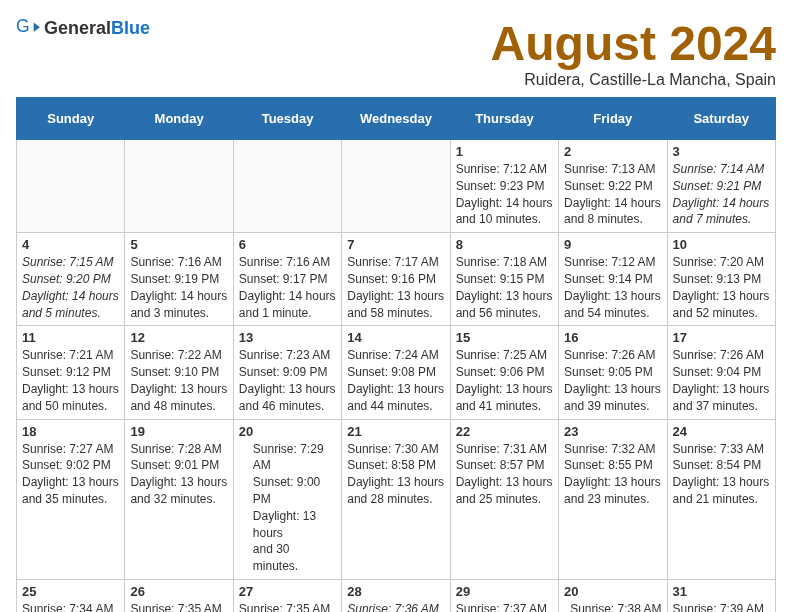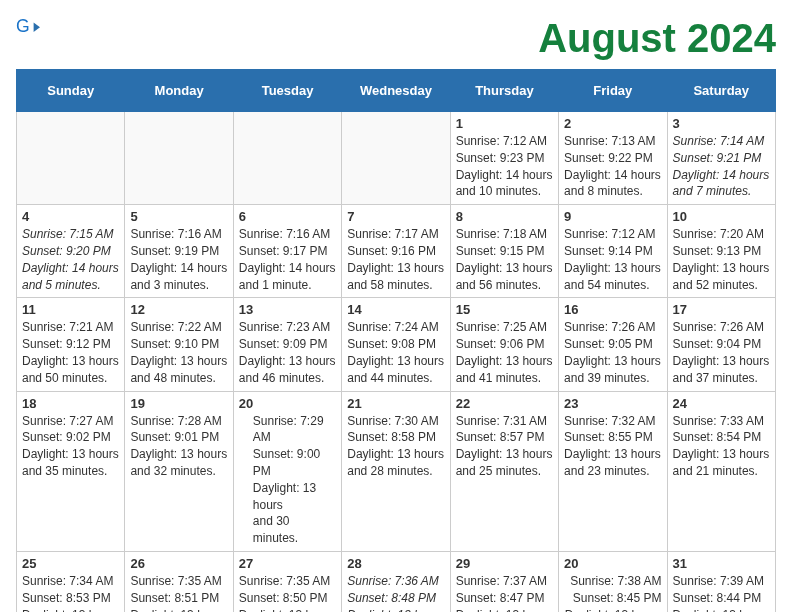--- a/index.html
+++ b/index.html
@@ -32,23 +32,23 @@
       color: #1a73c8;
     }
     .logo-icon {
       width: 24px;
       height: 24px;
     }
     .title-section {
       text-align: right;
     }
     .calendar-title {
-      font-size: 40px;
+      font-size: 48px;
       font-weight: bold;
-      color: #15803d;
+      color: #a16207;
     }
     .calendar-subtitle {
       font-size: 16px;
       color: #333;
     }
     table {
       width: 100%;
       border-collapse: collapse;
       table-layout: fixed;
     }
@@ -87,23 +87,27 @@
 </head>
 <body>
 
 <div class="header-section">
   <div class="logo">
     <svg class="logo-icon" viewBox="0 0 30 30" xmlns="http://www.w3.org/2000/svg">
       <text y="20" font-size="22" fill="#1a73c8">G</text>
 
       <polygon points="22,8 30,14 22,20" fill="#2a6fad"></polygon>
     </svg>
+    <div>
+      <span class="logo-text-general">General</span><span class="logo-text-blue">Blue</span>
+    </div>
   </div>
   <div class="title-section">
     <div class="calendar-title">August 2024</div>
+    <div class="calendar-subtitle">Ruidera, Castille-La Mancha, Spain</div>
   </div>
 </div>
 
 <table>
   <thead>
     <tr id="header-row">
         <th>Sunday</th>
         <th>Monday</th>
         <th>Tuesday</th>
         <th>Wednesday</th>

